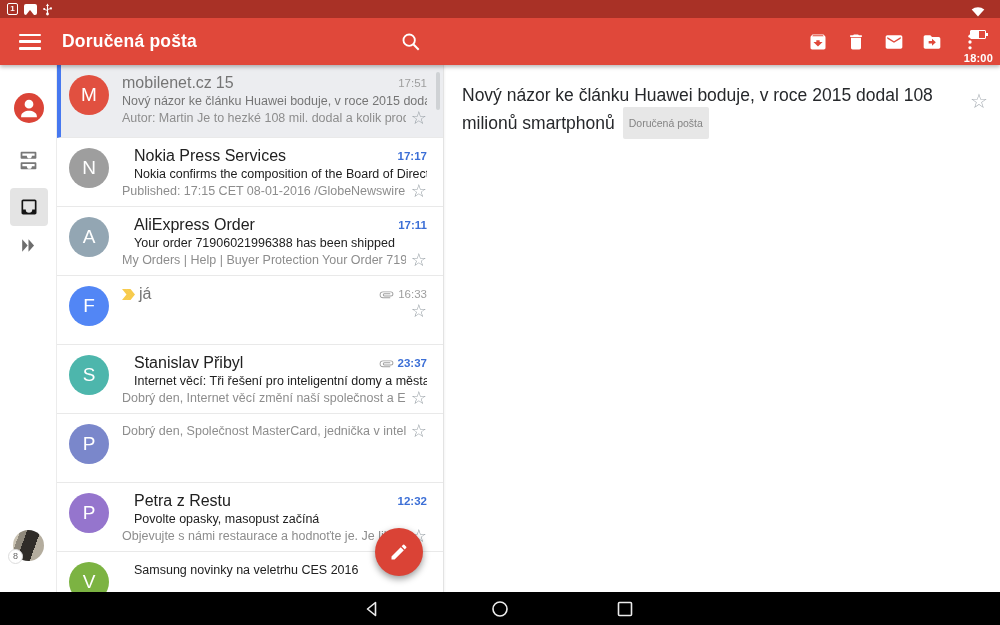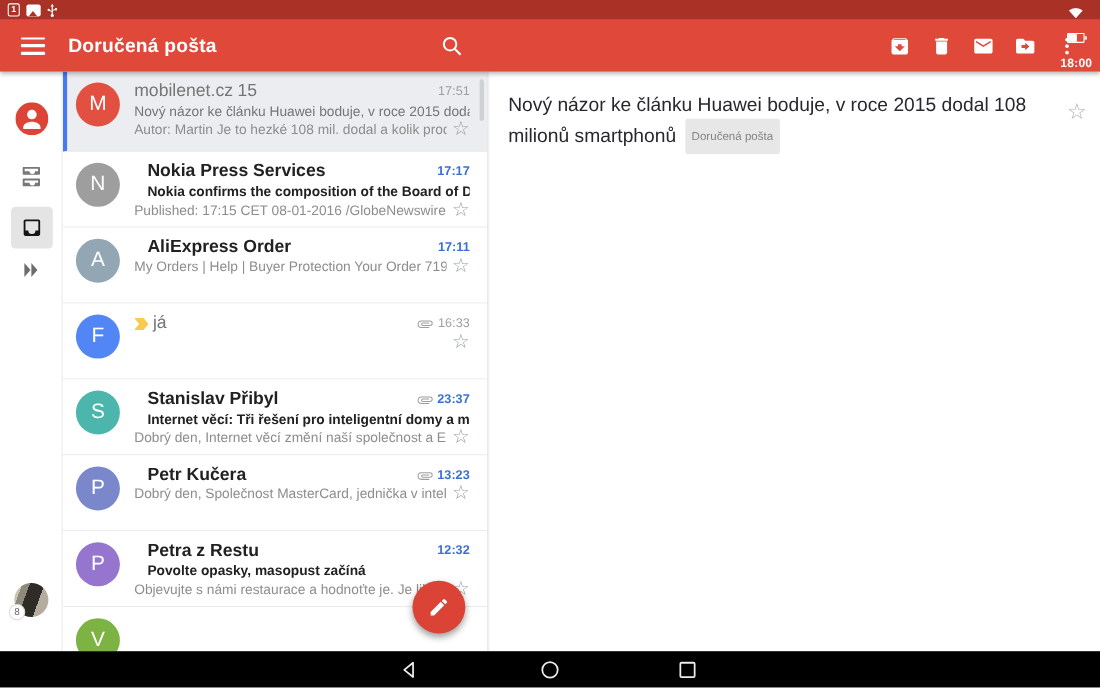--- a/index.html
+++ b/index.html
@@ -47,21 +47,21 @@
   
   .email-list{position:absolute;left:57px;top:65px;width:386px;height:527px;background:#fff;overflow:hidden;z-index:3;}
   .row{display:flex;height:69px;border-bottom:1px solid #e9e9e9;padding:9px 16px 0 12px;background:#fff;cursor:pointer;}
   .row.selected{background:#ecedf0;height:73px;padding-left:8px;border-left:4px solid #4678f0;}
   .avatar{width:40px;height:40px;border-radius:50%;color:#fff;font-size:19px;display:flex;
     align-items:center;justify-content:center;flex:0 0 40px;margin-right:13px;margin-top:1px;}
   .tcol{flex:1;min-width:0;}
   .l1{display:flex;align-items:center;height:18px;}
   .sender{flex:1;font-size:16px;color:#757575;white-space:nowrap;overflow:hidden;display:flex;align-items:center;gap:4px;}
   .count{color:#757575;font-weight:400;}
-  .unread .sender,.unread .subject{color:#212121;font-weight:700;padding-left:12px;}
+  .unread .sender,.unread .subject{color:#212121;font-weight:400;padding-left:12px;}
   .meta{display:flex;align-items:center;gap:4px;margin-left:6px;}
   .clip{width:15px;height:15px;transform:rotate(90deg);fill:#9e9e9e;flex:0 0 15px;}
   .time{font-size:11.5px;color:#9e9e9e;white-space:nowrap;}
   .unread .time{color:#3c6fd6;font-weight:700;}
   .subject{font-size:12.5px;color:#757575;height:17px;line-height:16px;white-space:nowrap;overflow:hidden;margin-top:1px;}
   .l3{display:flex;align-items:flex-start;}
   .snippet{flex:1;font-size:12.5px;color:#8d8d8d;white-space:nowrap;overflow:hidden;height:18px;line-height:16px;}
   .star{font-size:18px;color:#98a0a6;line-height:15px;margin-left:5px;font-family:"DejaVu Sans",sans-serif;cursor:pointer;}
 
   .list-scrollbar{position:absolute;left:436px;top:72px;width:4px;height:38px;background:#cfd2d5;border-radius:2px;z-index:6;}
@@ -243,20 +243,21 @@
         <div class="avatar" style="background:#93a6b3">A</div>
         <div class="tcol">
           <div class="l1">
             <span class="sender">
               <span>AliExpress Order</span>
             </span>
             <span class="meta">
               <span class="time">17:11</span>
             </span>
           </div>
+          <div class="subject">Your order  71906021996388 has been shipped</div>
           <div class="l3">
             <span class="snippet">My Orders | Help | Buyer Protection Your Order 7190602199…</span>
             <span class="star">☆</span>
           </div>
         </div>
       </div>
       <div class="row">
         <div class="avatar" style="background:#5286f5">F</div>
         <div class="tcol">
           <div class="l1">
@@ -297,31 +298,20 @@
           <div class="subject">Internet věcí: Tři řešení pro inteligentní domy a města</div>
           <div class="l3">
             <span class="snippet">Dobrý den, Internet věcí změní naší společnost a Ericsson s…</span>
             <span class="star">☆</span>
           </div>
         </div>
       </div>
       <div class="row unread">
         <div class="avatar" style="background:#7a87cb">P</div>
         <div class="tcol">
-          <div class="l1">
-            <span class="sender">
-              <span>Petr Kučera</span>
-            </span>
-            <span class="meta">
-              <svg class="clip" viewBox="0 0 24 24">
-                <path d="M16.5 6v11.5a4 4 0 0 1-8 0V5a2.5 2.5 0 0 1 5 0v10.5a1 1 0 0 1-2 0V6H10v9.5a2.5 2.5 0 0 0 5 0V5a4 4 0 0 0-8 0v12.5a5.5 5.5 0 0 0 11 0V6h-1.5z"></path>
-              </svg>
-              <span class="time">13:23</span>
-            </span>
-          </div>
           <div class="l3">
             <span class="snippet">Dobrý den, Společnost MasterCard, jednička v inteligentních,…</span>
             <span class="star">☆</span>
           </div>
         </div>
       </div>
       <div class="row unread">
         <div class="avatar" style="background:#9575cd">P</div>
         <div class="tcol">
           <div class="l1">
@@ -335,20 +325,21 @@
           <div class="subject">Povolte opasky, masopust začíná</div>
           <div class="l3">
             <span class="snippet">Objevujte s námi restaurace a hodnoťte je. Je libo ovárek, jit…</span>
             <span class="star">☆</span>
           </div>
         </div>
       </div>
       <div class="row unread">
         <div class="avatar" style="background:#7cb342">V</div>
         <div class="tcol">
+          <div class="subject">Samsung novinky na veletrhu CES 2016</div>
         </div>
       </div>
     </div>
   <div class="list-scrollbar"></div>
   <div class="v-divider"></div>
 
   <div class="reading-pane">
     <div class="rp-subject">
       <span>Nový názor ke článku Huawei boduje, v roce 2015 dodal 108 milionů smartphonů</span><span class="rp-chip">Doručená pošta</span>
     </div>

